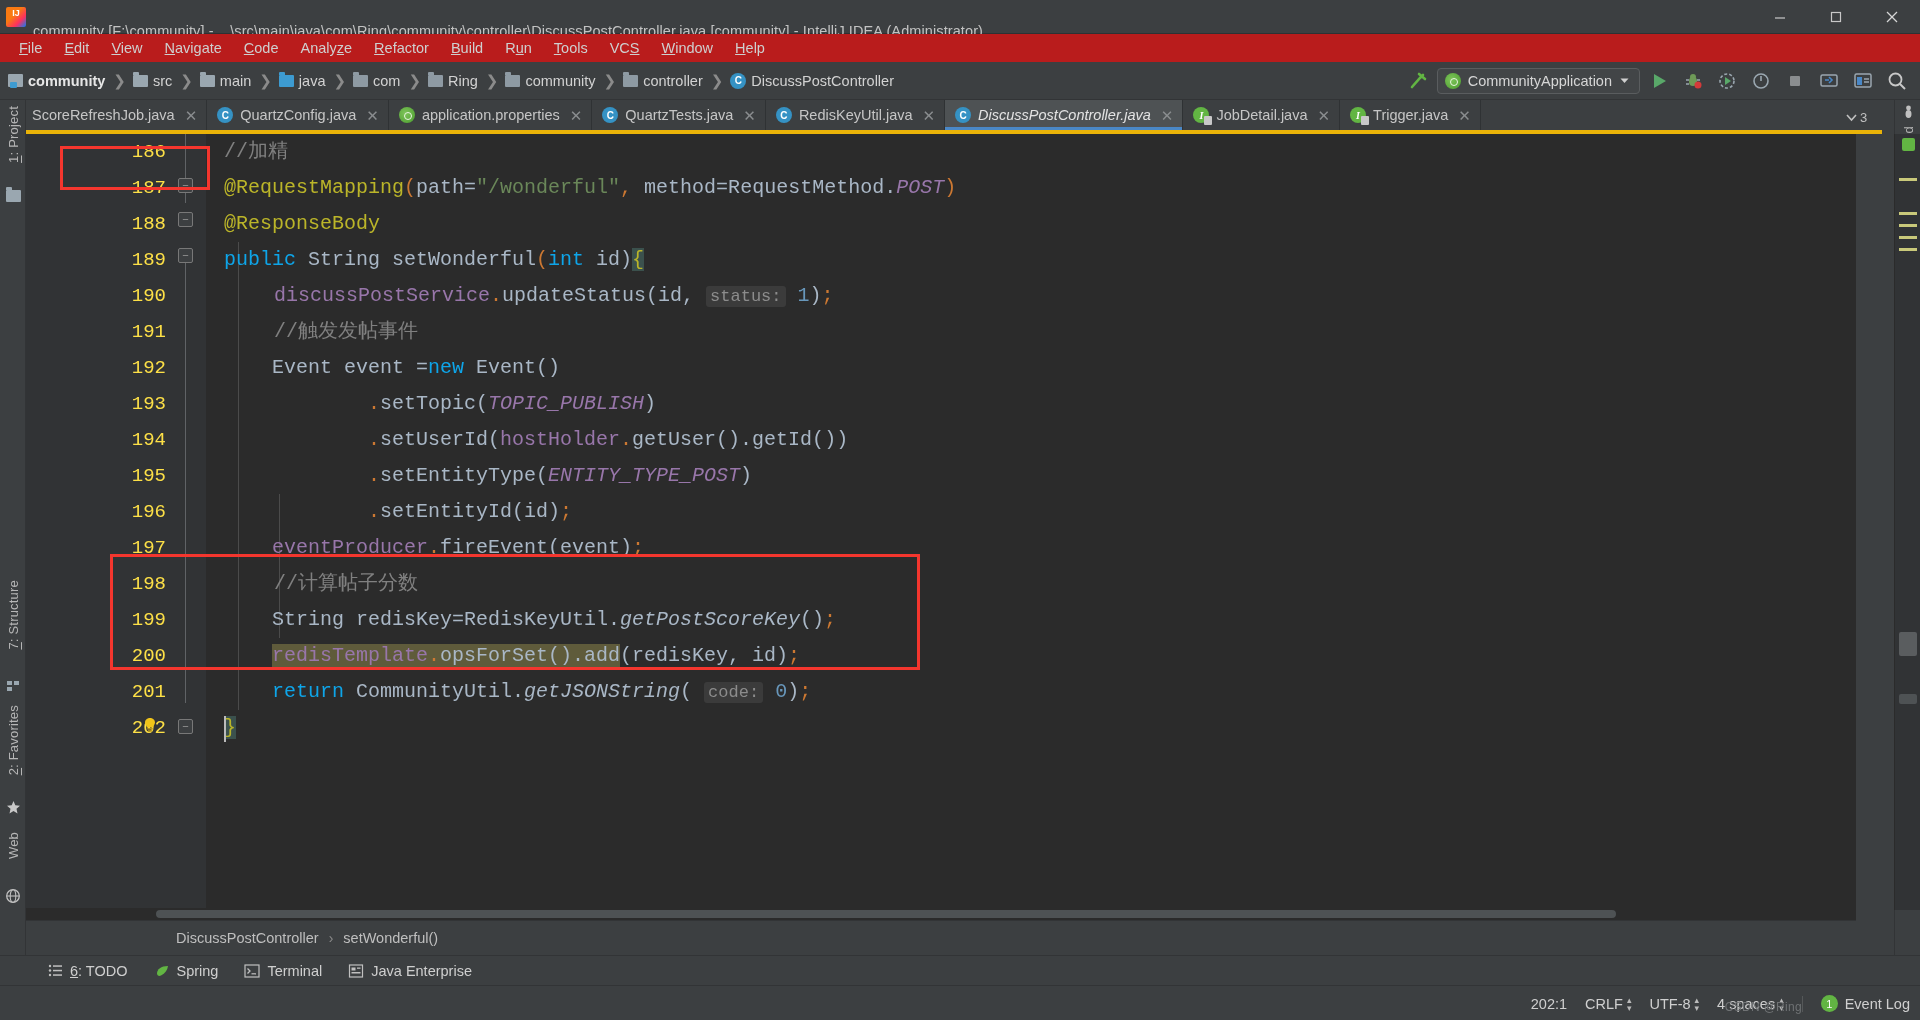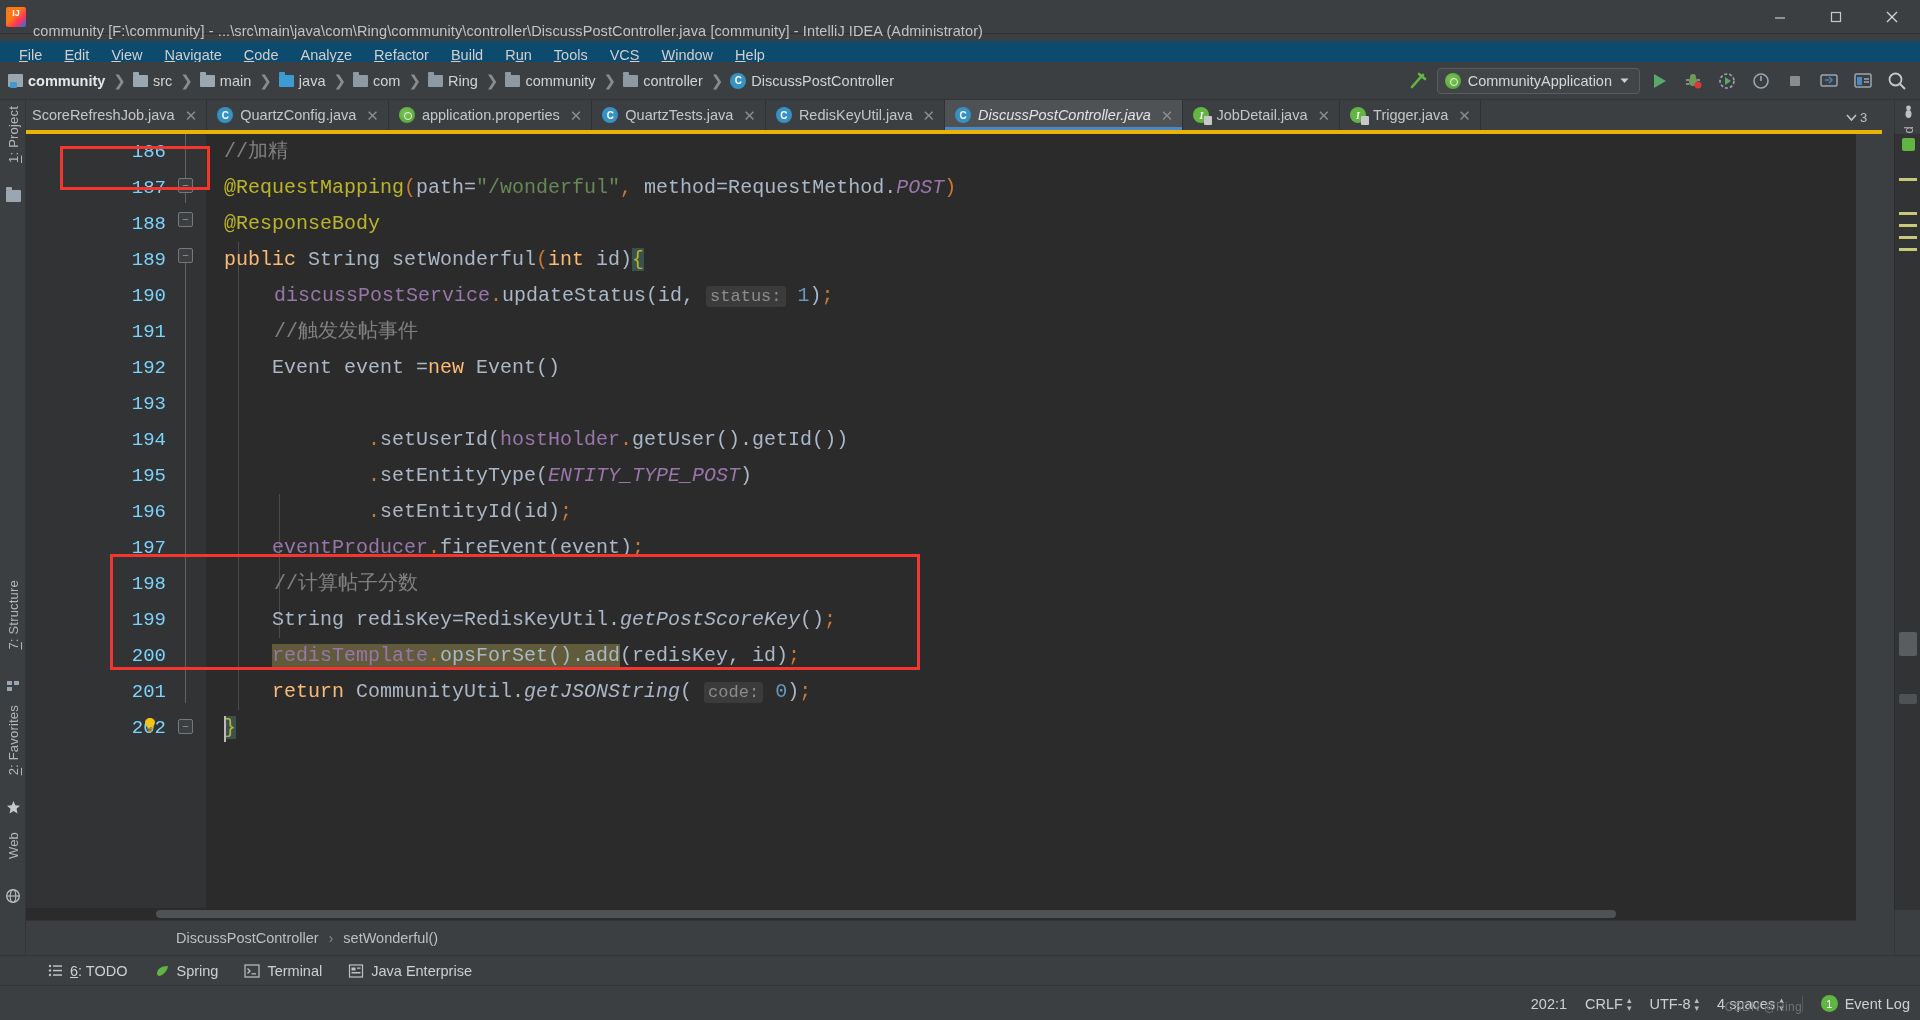--- a/index.html
+++ b/index.html
@@ -38,21 +38,21 @@
   .win-buttons{ position:absolute; right:0; top:0; height:34px; display:flex; }
   .win-btn{
     width:56px; height:34px; display:flex; align-items:center; justify-content:center;
     color:#c8c8c8;
   }
   .win-btn svg{ display:block; }
 
   
   .menubar{
     position:absolute; left:0; top:34px; width:1920px; height:28px;
-    background:#0c4a6e; display:flex; align-items:center; padding-left:8px;margin-top:7px;
+    background:#b91c1c; display:flex; align-items:center; padding-left:8px;
   }
   .menu-item{
     padding:3px 11px; font-size:14.5px; color:#cfcfcf; white-space:nowrap;
   }
   .menu-item .mn{ text-decoration:underline; }
 
   
   .navbar{
     position:absolute; left:0; top:62px; width:1920px; height:38px;
     background:#3c3f41; display:flex; align-items:center; padding-left:8px;
@@ -181,30 +181,30 @@
   .folding-col{
     position:absolute; left:140px; top:0; width:40px; height:776px;
     background:#313335;
   }
   .code-area{
     position:absolute; left:180px; top:0; right:0; height:776px;
     background:#2b2b2b;
   }
   .lnum{
     position:absolute; right:0; width:132px; text-align:right;
-    color:#7dd3fc; font-size:19px; font-family:"Liberation Mono",monospace;
+    color:#fde047; font-size:19px; font-family:"Liberation Mono",monospace;
     line-height:36px; height:36px;
   }
   .codeline{
     position:absolute; left:0; height:36px; line-height:36px;
     font-family:"Liberation Mono", monospace; font-size:20px;
     white-space:pre; color:#a9b7c6;
   }
   
-  .k{ color:#fdba74; }      
+  .k{ color:#0ea5e9; }      
   .ann{ color:#bbb529; }    
   .str{ color:#6a8759; }    
   .fld{ color:#9876aa; }    
   .sfld{ color:#9876aa; font-style:italic; }  
   .mth{ color:#a9b7c6; }
   .smth{ color:#a9b7c6; font-style:italic; }
   .cmt{ color:#808080; }
   .num{ color:#6897bb; }
   .hint{
     color:#8c8c8c; background:#3b3b3b; border-radius:3px;
@@ -656,20 +656,21 @@
       <div class="codeline" style="top:72px; left:18px;"><span class="ann">@ResponseBody</span></div>
 
       <div class="codeline" style="top:108px; left:18px;"><span class="k">public</span><span class="mth"> String </span><span class="mth">setWonderful</span><span class="punct">(</span><span class="k">int</span><span class="mth"> id)</span><span class="ann brace-hl">{</span></div>
 
       <div class="codeline" style="top:144px; left:68px;"><span class="fld">discussPostService</span><span class="punct">.</span><span class="mth">updateStatus(id, </span><span class="hint">status:</span><span class="mth"> </span><span class="num">1</span><span class="mth">)</span><span class="punct">;</span></div>
 
       <div class="codeline" style="top:180px; left:68px;"><span class="cmt">//触发发帖事件</span></div>
 
       <div class="codeline" style="top:216px; left:66px;"><span class="mth">Event event =</span><span class="k">new</span><span class="mth"> Event()</span></div>
 
+      <div class="codeline" style="top:252px; left:162px;"><span class="punct">.</span><span class="mth">setTopic(</span><span class="sfld">TOPIC_PUBLISH</span><span class="mth">)</span></div>
 
       <div class="codeline" style="top:288px; left:162px;"><span class="punct">.</span><span class="mth">setUserId(</span><span class="fld">hostHolder</span><span class="punct">.</span><span class="mth">getUser().getId())</span></div>
 
       <div class="codeline" style="top:324px; left:162px;"><span class="punct">.</span><span class="mth">setEntityType(</span><span class="sfld">ENTITY_TYPE_POST</span><span class="mth">)</span></div>
 
       <div class="codeline" style="top:360px; left:162px;"><span class="punct">.</span><span class="mth">setEntityId(id)</span><span class="punct">;</span></div>
 
       <div class="codeline" style="top:396px; left:66px;"><span class="fld">eventProducer</span><span class="punct">.</span><span class="mth">fireEvent(event)</span><span class="punct">;</span></div>
 
       <div class="codeline" style="top:432px; left:68px;"><span class="cmt">//计算帖子分数</span></div>

